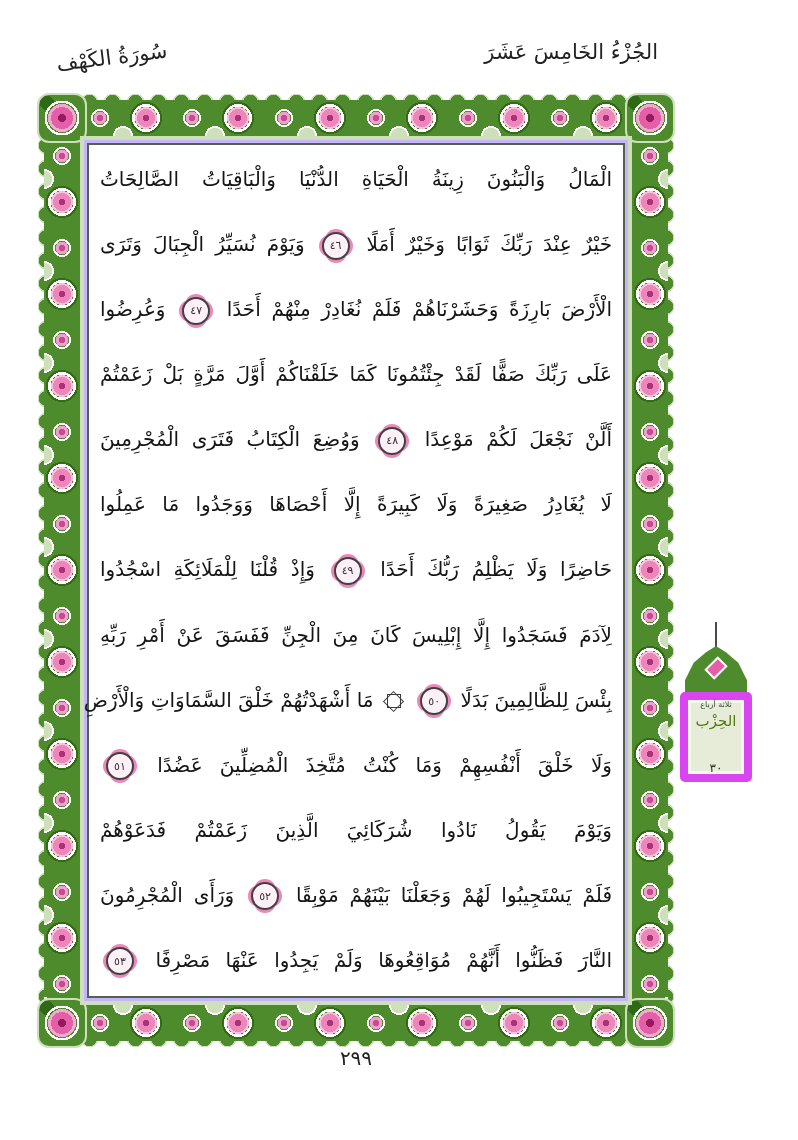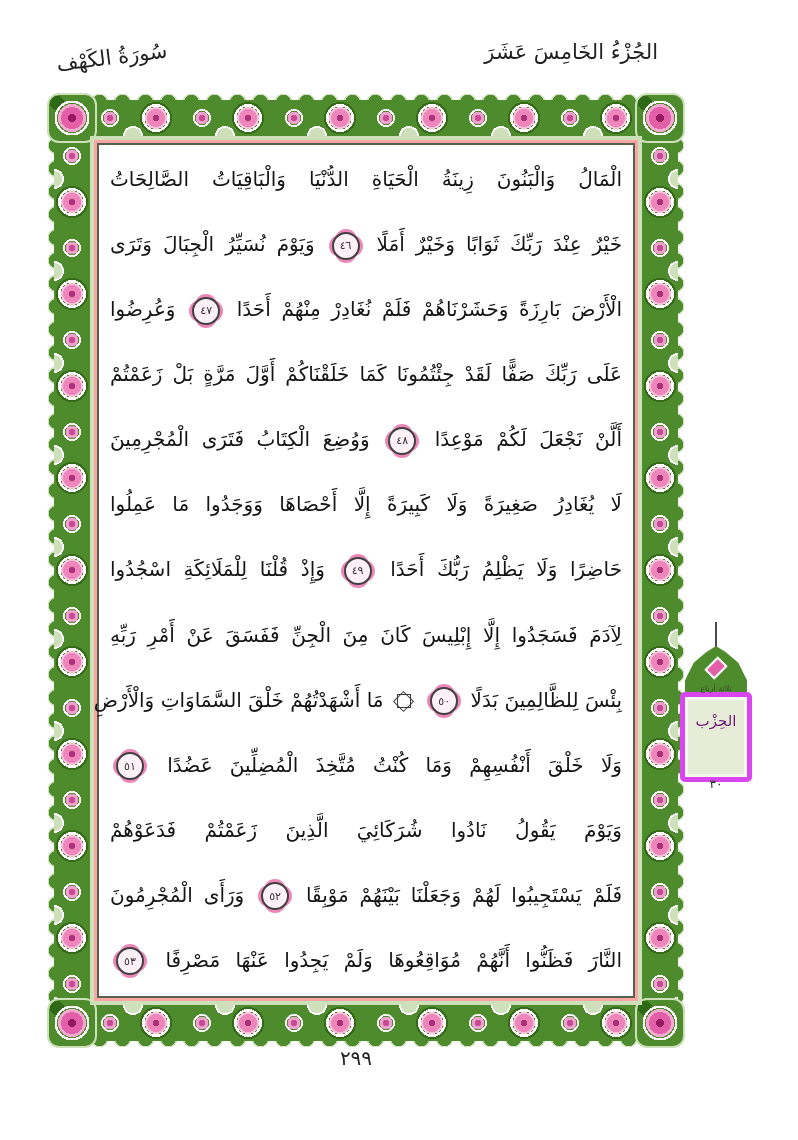--- a/index.html
+++ b/index.html
@@ -5,21 +5,21 @@
   html,body{margin:0;padding:0;}
   body{
     width:798px;height:1140px;position:relative;background:#ffffff;
     font-family:"DejaVu Sans", sans-serif;color:#1c1c1c;overflow:hidden;
   }
   
   .hdr{position:absolute;font-size:21px;color:#222;white-space:nowrap;}
   .hdr-juz{top:40px;right:140px;}
   .hdr-surah{top:52px;left:58px;transform:rotate(-7deg);transform-origin:left bottom;}
   
-  .frame{position:absolute;left:54px;top:100px;width:624px;height:941px;background:#fca5a5;}
+  .frame{position:absolute;left:44px;top:100px;width:624px;height:941px;background:#c4b5fd;}
   .band{position:absolute;background-color:#4e8b2c;}
   .band-h{
     left:36px;right:36px;height:36px;
     background-image:
       radial-gradient(circle at 66px 18px, #a93279 0 3.5px, #ee86bb 3.5px 9px, #f6c2dc 9px 11px, rgba(0,0,0,0) 11px),
       radial-gradient(circle at 66px 18px, rgba(0,0,0,0) 11.5px, #ffffff 11.5px 14px, #346a18 14px 16px, rgba(0,0,0,0) 16px),
       radial-gradient(circle at 20px 18px, #c84a94 0 3px, #f0a0cc 3px 6.5px, rgba(0,0,0,0) 6.5px),
       radial-gradient(circle at 20px 18px, rgba(0,0,0,0) 7px, #ffffff 7px 9px, rgba(0,0,0,0) 9px),
       radial-gradient(circle at 43px 36px, #cde0ba 0 8px, #ffffff 8px 10px, rgba(0,0,0,0) 10px);
     background-size:92px 36px;background-repeat:repeat-x;
@@ -95,26 +95,26 @@
   .hizb-dome{
     position:absolute;top:24px;left:5px;right:5px;height:52px;background:#4e8b2c;
     clip-path:polygon(50% 0%, 66% 12%, 86% 32%, 100% 66%, 100% 100%, 0% 100%, 0% 66%, 14% 32%, 34% 12%);
   }
   .hizb-dome::before{
     content:"";position:absolute;left:50%;top:42%;width:10px;height:15px;background:#e35fa7;
     transform:translate(-50%,-50%) rotate(45deg);box-shadow:0 0 0 2px #ffffff;
   }
   .hizb-body{
     position:absolute;top:70px;left:0;right:0;bottom:0;
-    background:#e6ecd8;border:5px solid #d946ef;border-radius:5px;
-    display:flex;flex-direction:column;align-items:center;justify-content:center;gap:19px;
+    background:#e6ecd8;border:8px solid #d946ef;border-radius:5px;
+    display:flex;flex-direction:column;align-items:center;justify-content:center;gap:3px;
     box-shadow:inset 0 0 0 3px #f4f7ec;
   }
   .hizb-frac{font-size:8px;color:#3a4a33;}
-  .hizb-title{font-size:15px;color:#701a75;text-align:right;}
+  .hizb-title{font-size:15px;color:#4d7c0f;text-align:right;}
   .hizb-num{font-size:12px;color:#23301c;margin-top:28px;}
   
   .page-number{position:absolute;top:1046px;left:44px;width:624px;text-align:center;font-size:20px;color:#222;}
 </style>
 </head>
 <body>
 
 <div class="hdr hdr-juz">الجُزْءُ الخَامِسَ عَشَرَ</div>
 <div class="hdr hdr-surah">سُورَةُ الكَهْف</div>
 

